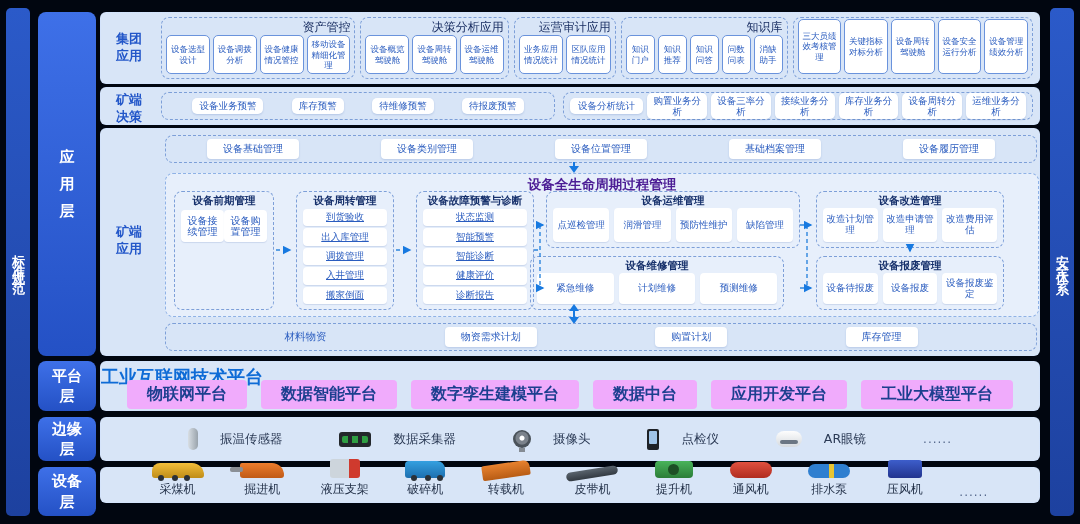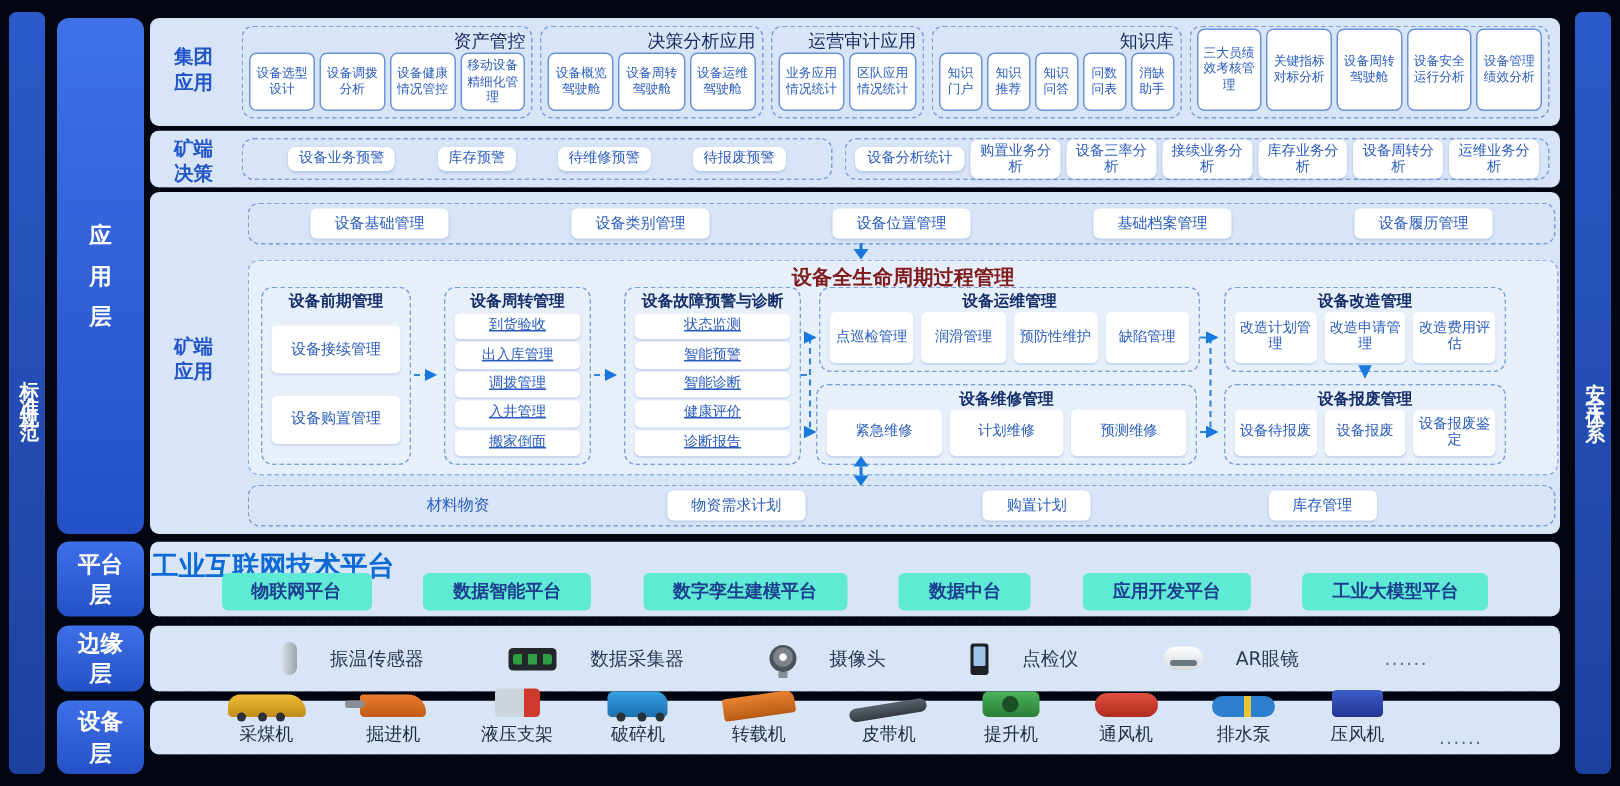--- a/index.html
+++ b/index.html
@@ -51,39 +51,39 @@
           padding:2px 7px;line-height:1.2;box-shadow:0 1px 2px rgba(40,80,160,.2);}
   .dg2 .it{flex:1;padding:2px 3px;}
   .dg2 .it.wide{flex:1.25;}
   
   #base-row{position:absolute;left:64px;top:6px;width:872px;height:28px;
             display:flex;align-items:center;justify-content:space-around;}
   .box-w{background:#fff;border-radius:4px;color:#2a5cbf;font-size:10px;padding:3px 16px;
          box-shadow:0 1px 2px rgba(40,80,160,.18);white-space:nowrap;}
   #lifecycle{position:absolute;left:64px;top:44px;width:872px;height:142px;background:#e7effb;
              border:1px dashed #8fb2e6;border-radius:8px;}
-  .lc-title{position:absolute;top:2px;left:0;right:0;text-align:center;color:#7f1d1d;
+  .lc-title{position:absolute;top:2px;left:0;right:0;text-align:center;color:#4c1d95;
             font-weight:bold;font-size:13.5px;}
   .lc-g{position:absolute;border:1px dashed #7d9fd8;border-radius:8px;box-sizing:border-box;}
   .lc-g .t{position:absolute;top:2px;left:0;right:0;text-align:center;font-size:10.5px;
            font-weight:bold;color:#16306b;white-space:nowrap;}
   .lc-it{background:#fff;border-radius:4px;color:#2a5cbf;text-align:center;display:flex;
          align-items:center;justify-content:center;line-height:1.15;
          box-shadow:0 1px 1px rgba(40,80,160,.15);font-size:9.5px;padding:1px 2px;}
   #g-early{left:8px;top:17px;width:100px;height:119px;}
   #g-early .items{position:absolute;top:18px;bottom:6px;left:6px;right:6px;display:flex;
-                  flex-direction:column;justify-content:space-around;}
+                  flex-direction:row;justify-content:space-around;}
   #g-early .lc-it{height:30px;font-size:10px;}
   #g-turnover{left:130px;top:17px;width:98px;height:119px;}
   #g-fault{left:250px;top:17px;width:118px;height:119px;}
   .v-items{position:absolute;top:17px;bottom:5px;left:6px;right:6px;display:flex;
            flex-direction:column;justify-content:space-between;gap:2px;}
   .v-items .lc-it{flex:1;text-decoration:underline;}
   #g-om{left:380px;top:17px;width:254px;height:57px;}
-  #g-repair{left:378px;top:82px;width:254px;height:54px;padding-left:28px;}
+  #g-repair{left:364px;top:82px;width:254px;height:54px;padding-left:28px;}
   #g-retrofit{left:650px;top:17px;width:188px;height:57px;}
   #g-scrap{left:650px;top:82px;width:188px;height:54px;}
   .h-items{position:absolute;top:16px;bottom:5px;left:6px;right:6px;display:flex;
            gap:5px;align-items:stretch;}
   .h-items .lc-it{flex:1;}
   #material-row{position:absolute;left:64px;top:194px;width:872px;height:28px;
                 display:flex;align-items:center;justify-content:space-evenly;}
   .mat-label{color:#2a5cbf;font-size:10.5px;}
   
   .tri-down{width:0;height:0;border-left:5px solid transparent;border-right:5px solid transparent;
@@ -91,21 +91,21 @@
   .stem{width:2px;background:#1779e0;margin:0 auto;}
   #top-arrow{position:absolute;left:468px;top:33px;}
   #mid-arrow{position:absolute;left:468px;top:175px;display:flex;flex-direction:column;align-items:center;}
   .tri-up{width:0;height:0;border-left:5px solid transparent;border-right:5px solid transparent;
           border-bottom:7px solid #1779e0;}
   
   .pf-title{position:absolute;top:3px;left:0;right:0;text-align:left;color:#0e6bd6;
             font-weight:bold;font-size:18px;}
   .pf-items{position:absolute;left:24px;right:24px;top:22px;bottom:6px;display:flex;
             align-items:center;justify-content:space-evenly;gap:12px;}
-  .pf-it{background:#5eead4;border-radius:4px;color:#1c3f8f;font-weight:bold;font-size:12px;
+  .pf-it{background:#f0abfc;border-radius:4px;color:#1c3f8f;font-weight:bold;font-size:16px;
          padding:4px 20px;white-space:nowrap;}
   
   .edge-items{position:absolute;left:30px;right:30px;top:4px;bottom:4px;display:flex;
               align-items:center;justify-content:space-evenly;}
   .edge-item{display:flex;align-items:center;gap:22px;color:#2b3a55;font-size:12.5px;}
   .i-sensor{width:10px;height:22px;border-radius:5px;background:linear-gradient(90deg,#d8dee4,#99a3ac);}
   .i-collector{width:32px;height:15px;border-radius:3px;background:#23272b;position:relative;}
   .i-collector::after{content:'';position:absolute;left:3px;right:3px;top:4px;bottom:4px;
       background:repeating-linear-gradient(90deg,#2f9e42 0 6px,#23272b 6px 10px);border-radius:2px;}
   .i-camera{width:18px;height:18px;border-radius:50%;position:relative;

